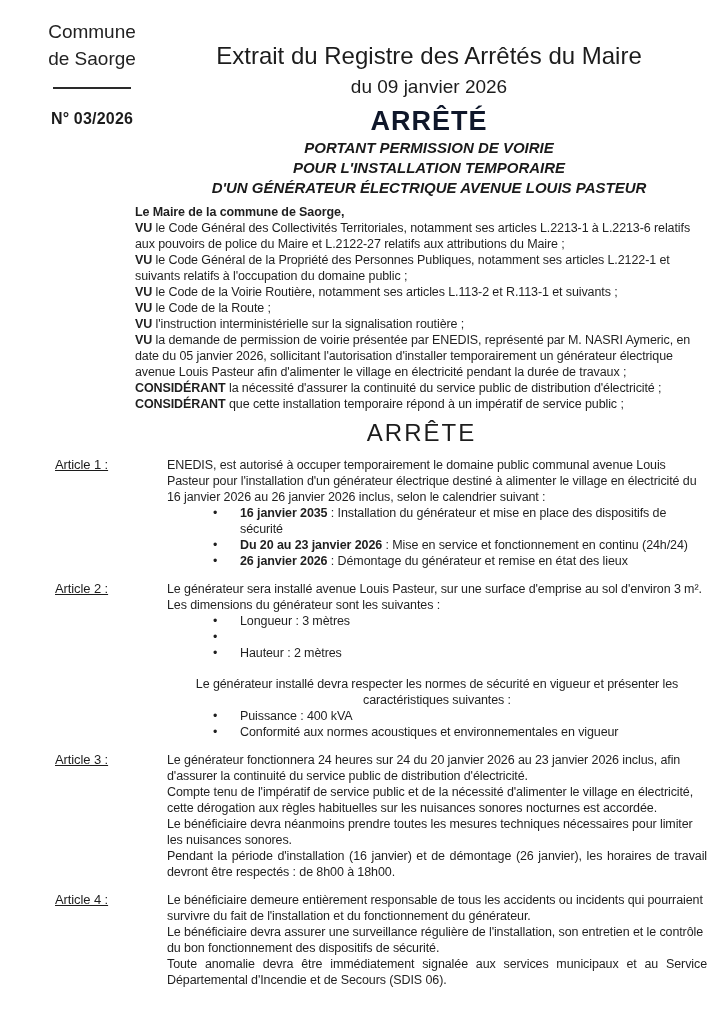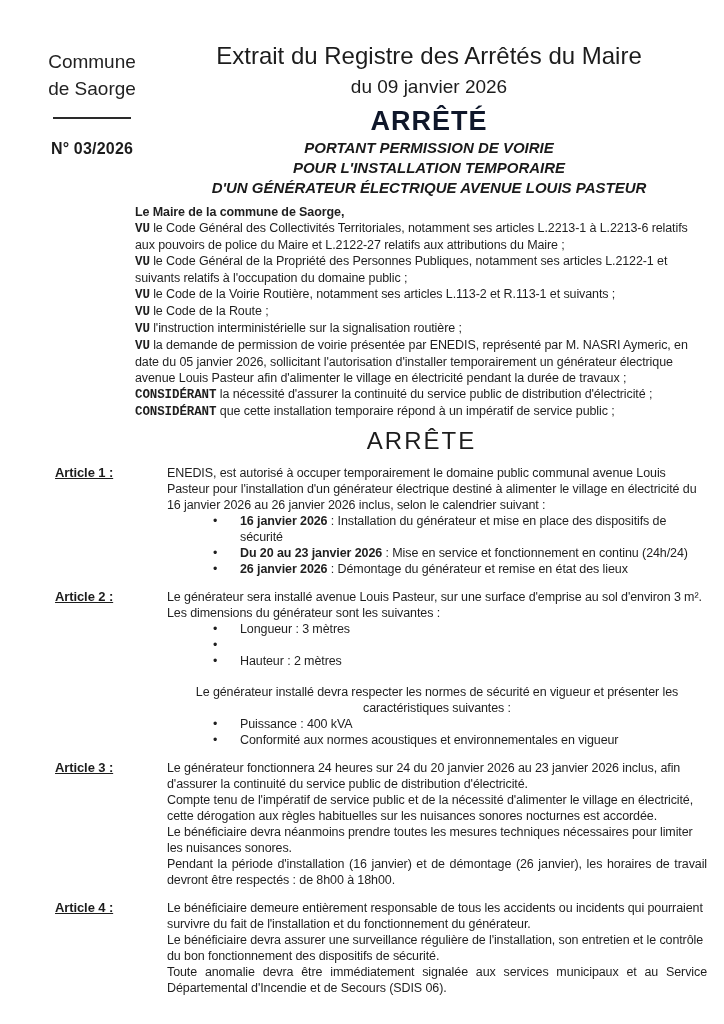--- a/index.html
+++ b/index.html
@@ -8,43 +8,43 @@
     font-family:"Liberation Sans","DejaVu Sans",sans-serif;
     color:#1f1f1f;
     -webkit-font-smoothing:antialiased;
   }
   .page{
     position:relative;width:724px;height:1024px;overflow:hidden;
     background:#ffffff;box-sizing:border-box;padding-top:30px;
   }
   
   .header-left{
-    position:absolute;left:26px;top:48px;width:132px;text-align:center;
+    position:absolute;left:26px;top:18px;width:132px;text-align:center;
   }
   .commune{font-size:19px;line-height:27px;color:#222;}
   .rule{width:78px;border-top:2px solid #2a2a2a;margin:15px auto 0 auto;}
   .numero{margin-top:21px;font-size:16px;font-weight:bold;letter-spacing:.2px;color:#1c1c1c;}
   .header-center{margin:12px 16px 0 150px;text-align:center;}
   .reg-title{font-size:24px;line-height:28px;color:#1c1c1c;}
   .reg-date{font-size:19px;line-height:24px;margin-top:5px;color:#1c1c1c;}
   .decree-title{font-size:27px;line-height:30px;font-weight:bold;letter-spacing:1px;margin-top:7px;color:#0f172a;}
   .subtitle{margin-top:2px;font-size:15px;line-height:20px;font-weight:bold;font-style:italic;color:#1a1a1a;}
   
   .preamble{margin:6px 16px 0 135px;font-size:12.5px;line-height:16px;letter-spacing:-0.1px;}
   .intro{font-weight:bold;}
-  .clause .kw{font-weight:bold;font-family:Liberation Mono, monospace;}
+  .clause .kw{font-weight:bold;}
   .arrete2{
     text-align:center;font-size:24px;line-height:28px;letter-spacing:2px;
     font-weight:normal;color:#1c1c1c;margin:7px 0 10px 0;
   }
   
   .articles{margin:0 17px 0 55px;font-size:12.5px;line-height:16px;letter-spacing:-0.1px;}
   .article{display:flex;align-items:flex-start;margin-bottom:12px;}
   .article-label{
-    flex:none;width:112px;font-weight:bold;text-decoration:underline;
+    flex:none;width:112px;font-weight:normal;text-decoration:underline;
     font-size:13px;color:#1c1c1c;
   }
   .article-content{flex:1;min-width:0;}
   .article-content p{margin:0;}
   .article-content p.just{text-align:justify;}
   .gap-top{margin-top:15px !important;text-align:center;}
   .bullet{display:flex;padding-left:46px;}
   .dot{flex:none;width:27px;}
   .btext{flex:1;min-width:0;}
   .lead{font-weight:bold;font-style:normal;}
@@ -112,21 +112,21 @@
   </div>
 
   <div class="articles">
 
     <div class="article">
       <div class="article-label">Article 1 :</div>
       <div class="article-content">
         <p>ENEDIS, est autorisé à occuper temporairement le domaine public communal avenue Louis Pasteur pour l'installation d'un générateur électrique destiné à alimenter le village en électricité du 16 janvier 2026 au 26 janvier 2026 inclus, selon le calendrier suivant :</p>
         <div class="bullet">
           <span class="dot">•</span>
-          <span class="btext"><span class="lead">16 janvier 2026</span> <span>: Installation du générateur et mise en place des dispositifs de sécurité</span></span>
+          <span class="btext"><span class="lead">16 janvier 2035</span> <span>: Installation du générateur et mise en place des dispositifs de sécurité</span></span>
         </div>
         <div class="bullet">
           <span class="dot">•</span>
           <span class="btext"><span class="lead">Du 20 au 23 janvier 2026</span> <span>: Mise en service et fonctionnement en continu (24h/24)</span></span>
         </div>
         <div class="bullet">
           <span class="dot">•</span>
           <span class="btext"><span class="lead">26 janvier 2026</span> <span>: Démontage du générateur et remise en état des lieux</span></span>
         </div>
       </div>

